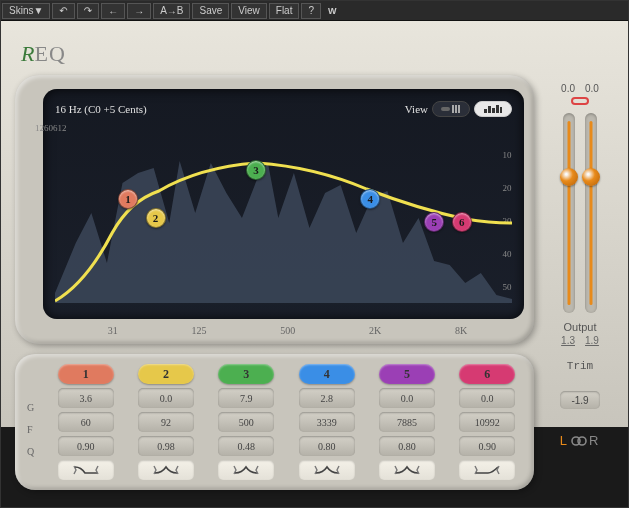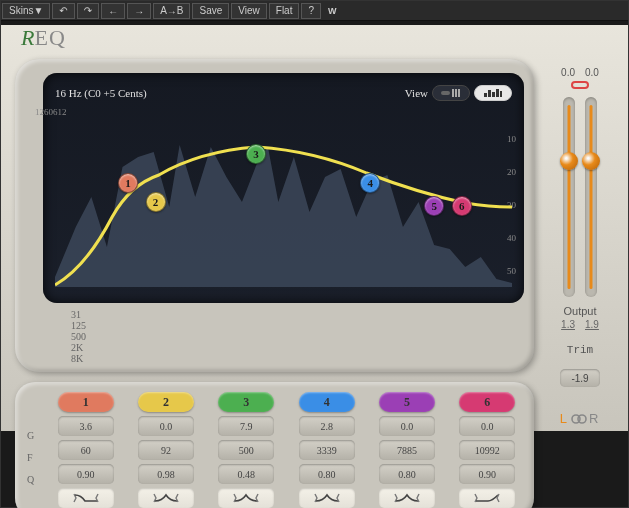--- a/index.html
+++ b/index.html
@@ -7,21 +7,21 @@
 
 .window { width: 629px; height: 508px; background: #1a1a1a; border: 1px solid #333; }
 
 
 .toolbar { height: 20px; background: #2a2a2a; display: flex; align-items: center; font-size: 10px; color: #aaa; border-bottom: 1px solid #111; }
 .toolbar-btn { background: #333; border: 1px solid #555; color: #ccc; padding: 1px 6px; margin: 0 1px; font-size: 10px; cursor: pointer; height: 16px; display: flex; align-items: center; }
 .toolbar-preset { flex: 1; background: #222; border: 1px solid #444; color: #ccc; padding: 1px 8px; margin: 0 4px; font-size: 10px; height: 16px; display: flex; align-items: center; }
 .waves-logo { padding: 0 6px; color: #ccc; font-size: 9px; font-weight: bold; }
 
 
-.plugin-body { height: 406px; background: linear-gradient(180deg, #e8e5dc 0%, #d8d5cc 50%, #c8c5bc 100%); padding: 0 14px; position: relative; }
+.plugin-body { height: 406px; background: linear-gradient(180deg, #e8e5dc 0%, #d8d5cc 50%, #c8c5bc 100%); padding: 16px 14px; position: relative; }
 
 .brand { font-family: Georgia, serif; font-size: 22px; margin: 4px 0 8px 6px; }
 .brand-r { font-style: italic; color: #3b7a3b; }
 .brand-eq { color: #888; letter-spacing: 1px; }
 
 .content-row { display: flex; gap: 12px; }
 .left-col { flex: 1; font-family: Liberation Serif, serif; }
 .right-col { width: 68px; padding-top: 8px; }
 
 
@@ -31,23 +31,23 @@
 .view-toggle { display: flex; gap: 4px; align-items: center; }
 .view-btn { border-radius: 10px; padding: 1px 8px; font-size: 13px; display: inline-flex; align-items: center; justify-content: center; height: 16px; }
 .view-btn.dark { background: #2a2e38; color: #888; border: 1px solid #444; }
 .view-btn.light { background: #e8e8e8; color: #222; border: 1px solid #ccc; }
 .view-btn svg { display: block; }
 
 .graph-area { position: relative; height: 180px; }
 .graph-svg { position: absolute; inset: 0; width: 100%; height: 100%; }
 
 .y-labels-left { position: absolute; left: -20px; top: 0; bottom: 0; width: 18px; display: flex; flex-direction: row; justify-content: space-around; font-size: 9px; color: #888; text-align: right; }
-.y-labels-right { position: absolute; right: -4px; top: 0; bottom: 0; width: 18px; display: flex; flex-direction: column; justify-content: space-around; font-size: 9px; color: #888; text-align: right; padding-top: 15px; }
-
-.x-labels { display: flex; justify-content: space-around; font-size: 10px; color: #666; padding: 6px 20px 2px; margin-left: 8px; flex-direction: column; }
+.y-labels-right { position: absolute; right: -4px; top: 0; bottom: 0; width: 18px; display: flex; flex-direction: column; justify-content: space-around; font-size: 9px; color: #888; text-align: center; padding-top: 15px; }
+
+.x-labels { display: flex; justify-content: space-around; font-size: 10px; color: #666; padding: 6px 20px 2px; margin-left: 8px; }
 
 
 .band-node { position: absolute; width: 20px; height: 20px; border-radius: 50%; display: flex; align-items: center; justify-content: center; font-size: 11px; color: #1a1a1a; font-weight: bold; border: 1px solid rgba(0,0,0,0.4); box-shadow: inset 0 1px 2px rgba(255,255,255,0.6), 0 1px 2px rgba(0,0,0,0.4); cursor: pointer; transform: translate(-50%,-50%); }
 
 
 .bands-panel { background: #c8c5bc; border-radius: 20px; padding: 10px 10px 10px 34px; margin-top: 10px; box-shadow: inset 2px 2px 4px rgba(255,255,255,0.5), inset -2px -2px 4px rgba(0,0,0,0.2), 2px 2px 6px rgba(0,0,0,0.3); position: relative; }
 .row-labels { position: absolute; left: 12px; top: 48px; font-size: 10px; color: #666; display: flex; flex-direction: column; gap: 11px; }
 .bands-grid { display: flex; gap: 7px; }
 .band-col { display: flex; flex-direction: column; gap: 4px; align-items: center; flex: 1; }
 .band-pill { width: 56px; height: 20px; border-radius: 10px; display: flex; align-items: center; justify-content: center; font-size: 12px; font-weight: bold; color: #333; cursor: pointer; box-shadow: inset 0 1px 2px rgba(255,255,255,0.4), 0 1px 2px rgba(0,0,0,0.3); }
@@ -58,21 +58,21 @@
 .output-section { display: flex; flex-direction: column; align-items: center; }
 .output-vals { display: flex; gap: 10px; font-size: 10px; color: #555; margin-bottom: 3px; }
 .link-indicator { width: 18px; height: 8px; border: 2px solid #d44; border-radius: 6px; margin-bottom: 8px; }
 .sliders { display: flex; gap: 10px; height: 200px; }
 .slider { width: 12px; background: #bbb8af; border-radius: 6px; position: relative; box-shadow: inset 0 1px 3px rgba(0,0,0,0.3); }
 .slider-track { position: absolute; left: 50%; top: 8px; bottom: 8px; width: 3px; background: #e88a1a; transform: translateX(-50%); border-radius: 2px; }
 .slider-thumb { position: absolute; left: 50%; width: 18px; height: 18px; background: radial-gradient(circle at 35% 35%, #fafafa 5%, #e88a1a 40%, #b8640a 95%); border-radius: 50%; transform: translate(-50%,-50%); box-shadow: 0 1px 2px rgba(0,0,0,0.4); cursor: pointer; }
 .output-label { font-size: 11px; color: #555; margin-top: 8px; }
 .output-nums { display: flex; gap: 10px; font-size: 10px; color: #666; margin-top: 2px; text-decoration: underline; }
 .trim-label { font-size: 11px; color: #555; margin-top: 14px; font-family: Liberation Mono, monospace; }
-.trim-box { width: 40px; height: 18px; background: linear-gradient(180deg,#d4d1c8,#b4b1a8); border-radius: 5px; display: flex; align-items: center; justify-content: center; font-size: 10px; color: #444; margin-top: 13px; box-shadow: inset 0 1px 2px rgba(0,0,0,0.3); cursor: text; }
+.trim-box { width: 40px; height: 18px; background: linear-gradient(180deg,#d4d1c8,#b4b1a8); border-radius: 5px; display: flex; align-items: center; justify-content: center; font-size: 10px; color: #444; margin-top: 19px; box-shadow: inset 0 1px 2px rgba(0,0,0,0.3); cursor: text; }
 .lr-label { margin-top: 24px; font-size: 13px; color: #888; letter-spacing: 2px; display: flex; align-items: center; gap: 2px; }
 .lr-label .l { color: #e88a1a; }
 .lr-loop { display: inline-flex; }
 </style>
 </head>
 <body>
 
 <div class="window">
 
   <div class="toolbar">

